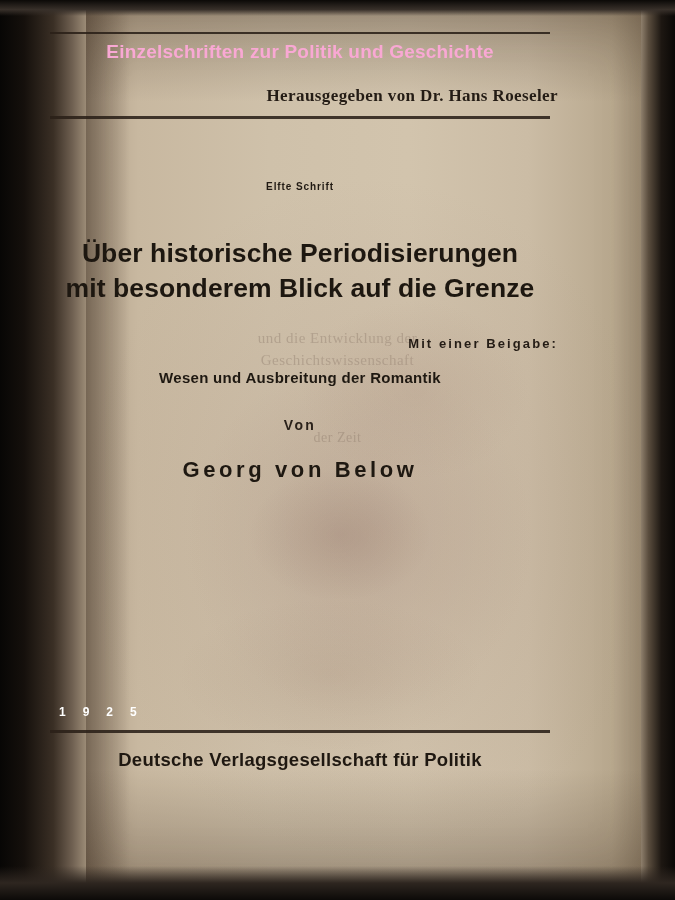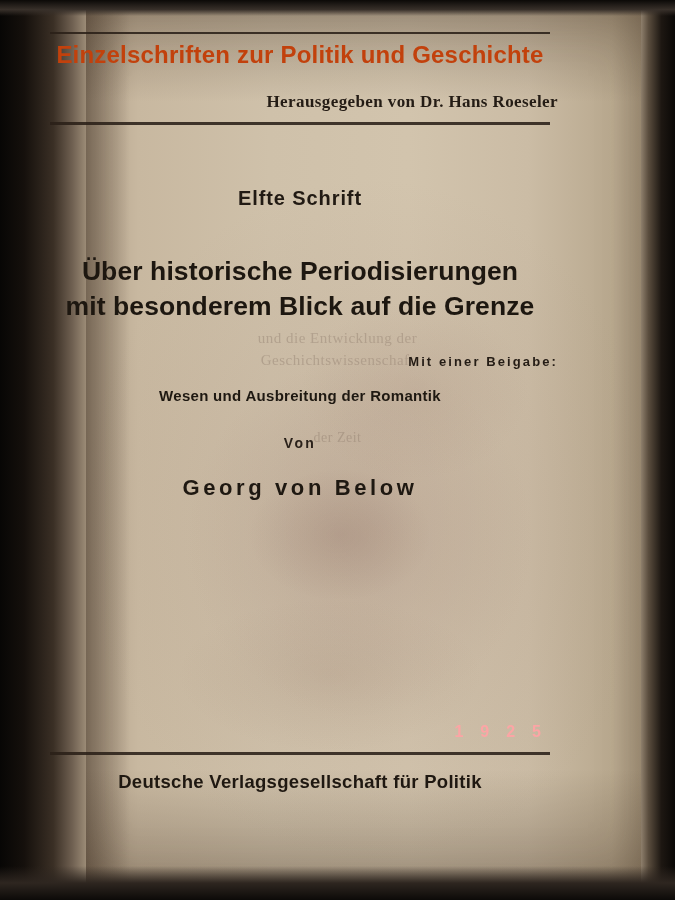--- a/index.html
+++ b/index.html
@@ -133,38 +133,38 @@
     background: #2a2018;
     margin: 0 auto;
     opacity: 0.88;
   }
   .rule.thin { height: 2px; }
 
   .series-title {
     text-align: center;
     font-family: "Liberation Sans", sans-serif;
     font-weight: bold;
-    font-size: 24px;
+    font-size: 19px;
     letter-spacing: 0.2px;
-    color: #c2410c;
+    color: #f9a8d4;
   }
   .series-editor {
     text-align: center;
     font-family: "Liberation Serif", serif;
     font-weight: bold;
     font-size: 17px;
     letter-spacing: 0.4px;
     color: #241c15;
   }
 
   .issue-label {
     text-align: center;
     font-family: "Liberation Sans", sans-serif;
     font-weight: bold;
-    font-size: 20px;
+    font-size: 10px;
     letter-spacing: 0.9px;
     color: #211a13;
   }
 
   .main-title {
     text-align: center;
     font-family: "Liberation Sans", sans-serif;
     font-weight: bold;
     font-size: 26.5px;
     line-height: 1.33;
@@ -200,27 +200,27 @@
   .author {
     text-align: center;
     font-family: "Liberation Sans", sans-serif;
     font-weight: bold;
     font-size: 22px;
     letter-spacing: 3.6px;
     color: #1e1811;
   }
 
   .year {
-    text-align: right;
-    font-family: "Liberation Sans", sans-serif;
-    font-weight: bold;
-    font-size: 16px;
+    text-align: left;
+    font-family: "Liberation Sans", sans-serif;
+    font-weight: bold;
+    font-size: 12px;
     letter-spacing: 17px;
     text-indent: 17px;
-    color: #fca5a5;
+    color: #ffffff;
   }
 
   .publisher {
     text-align: center;
     font-family: "Liberation Sans", sans-serif;
     font-weight: bold;
     font-size: 18.5px;
     line-height: 1.42;
     letter-spacing: 0.3px;
     color: #1f1811;

